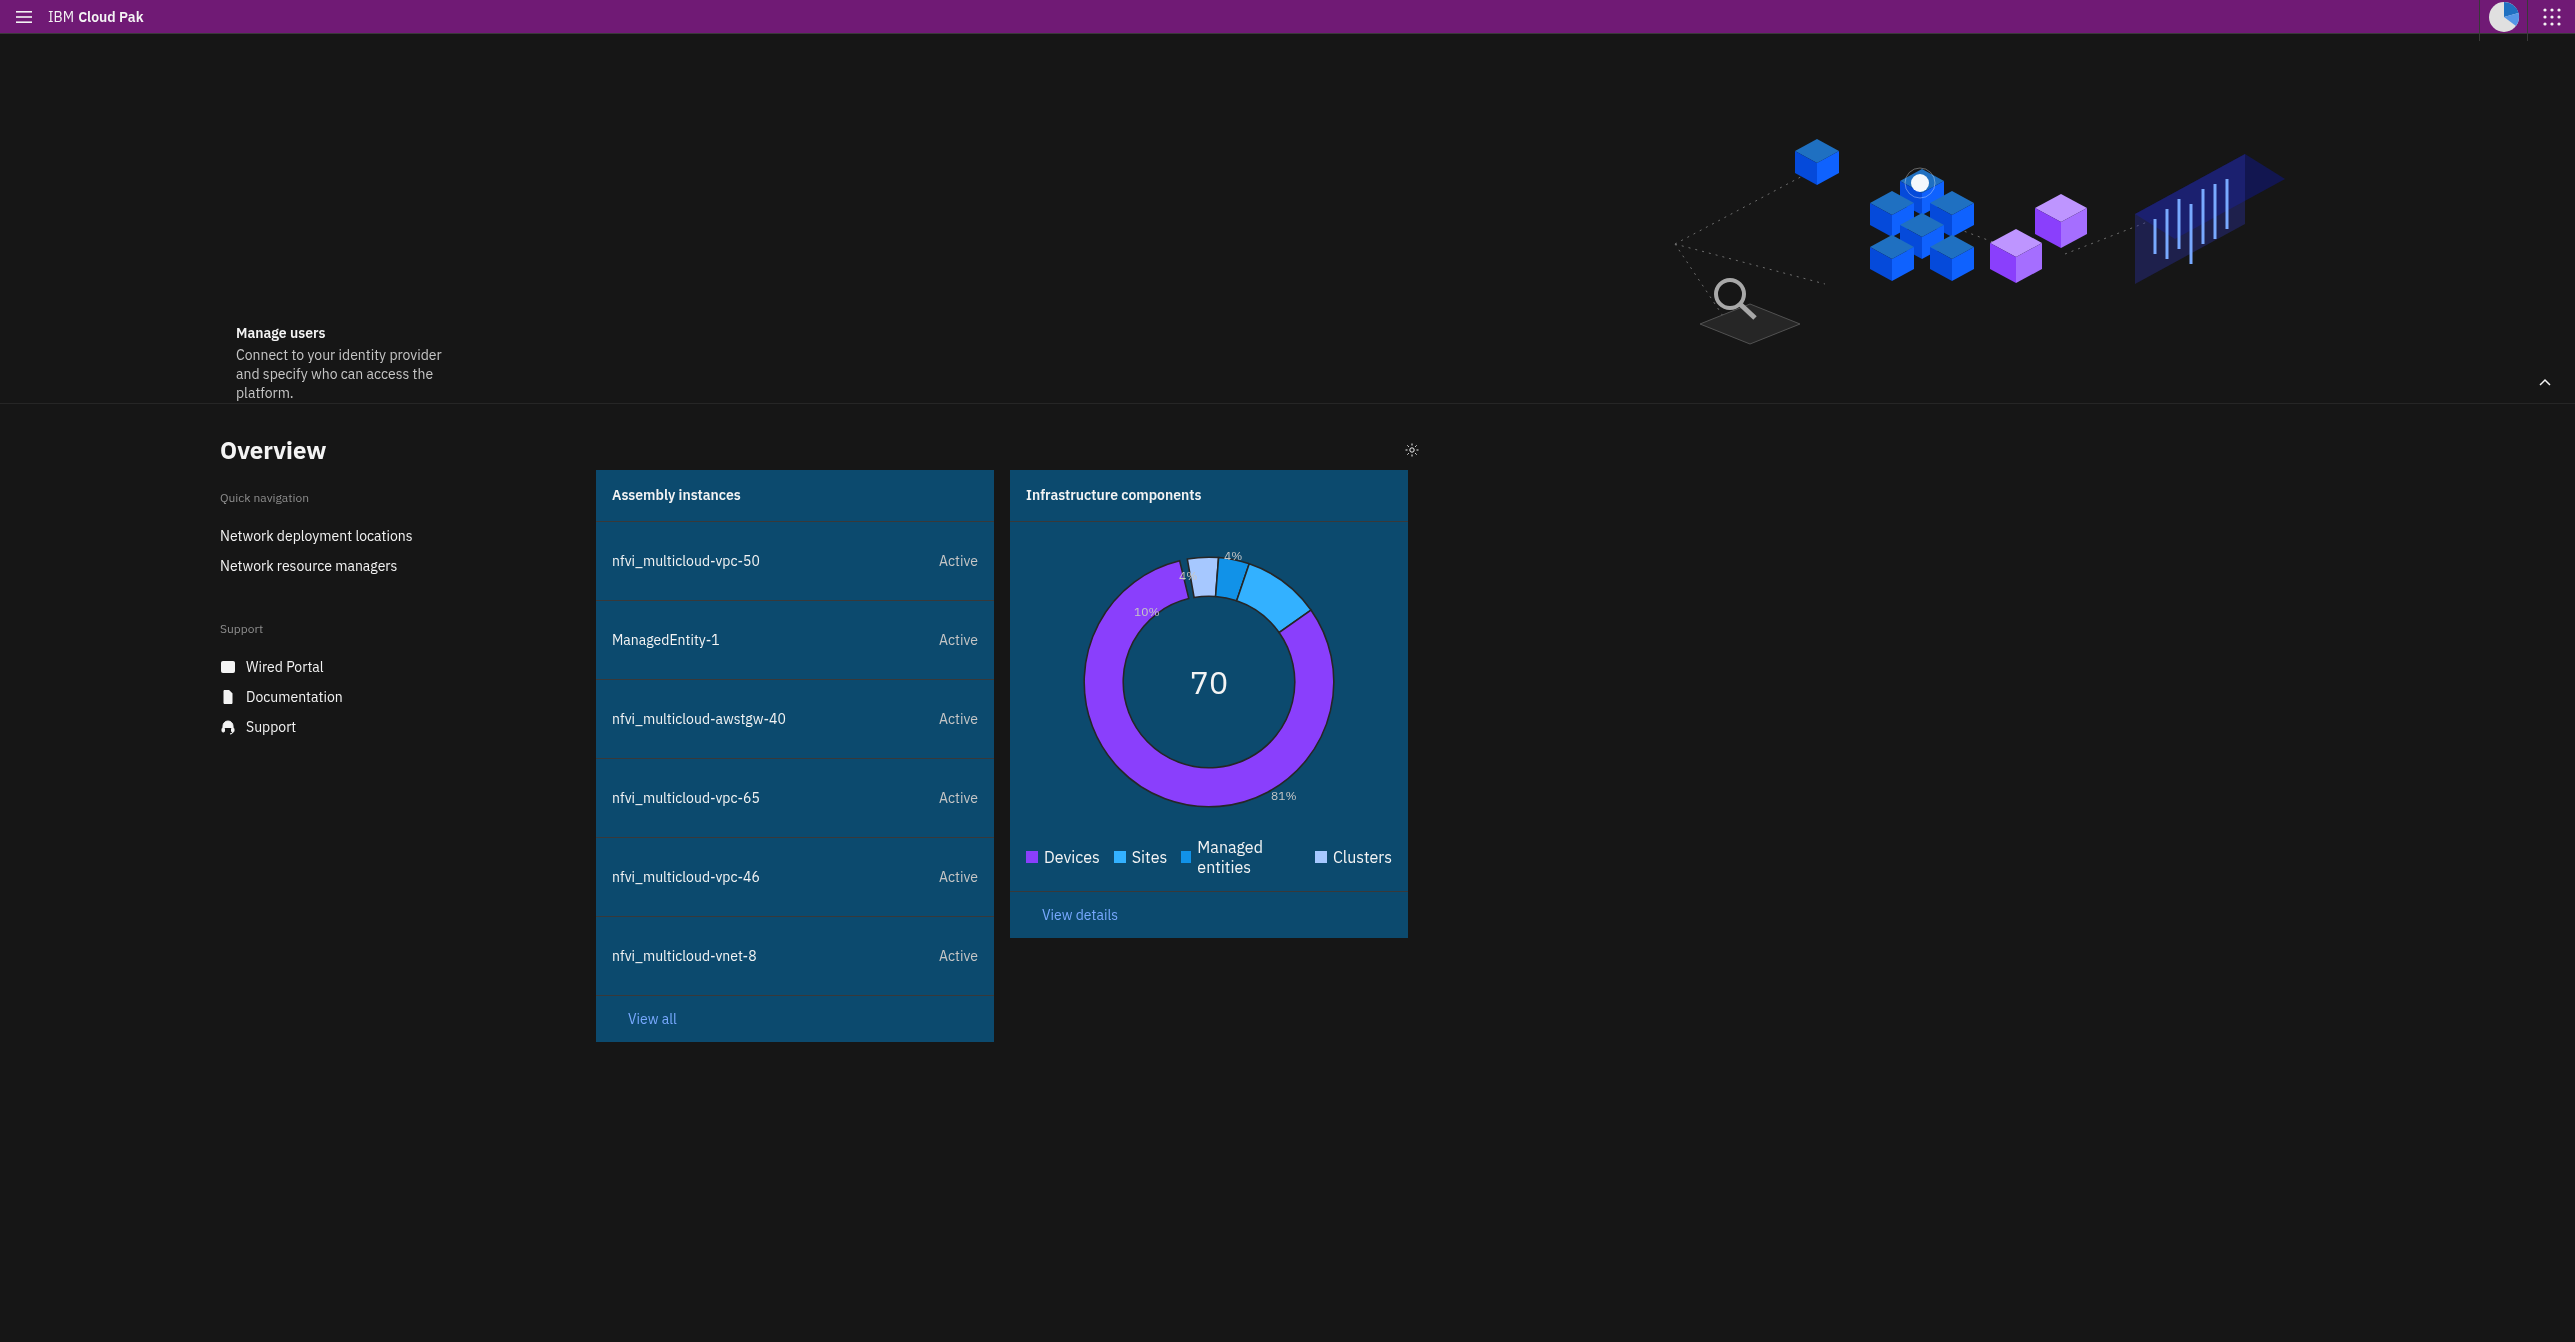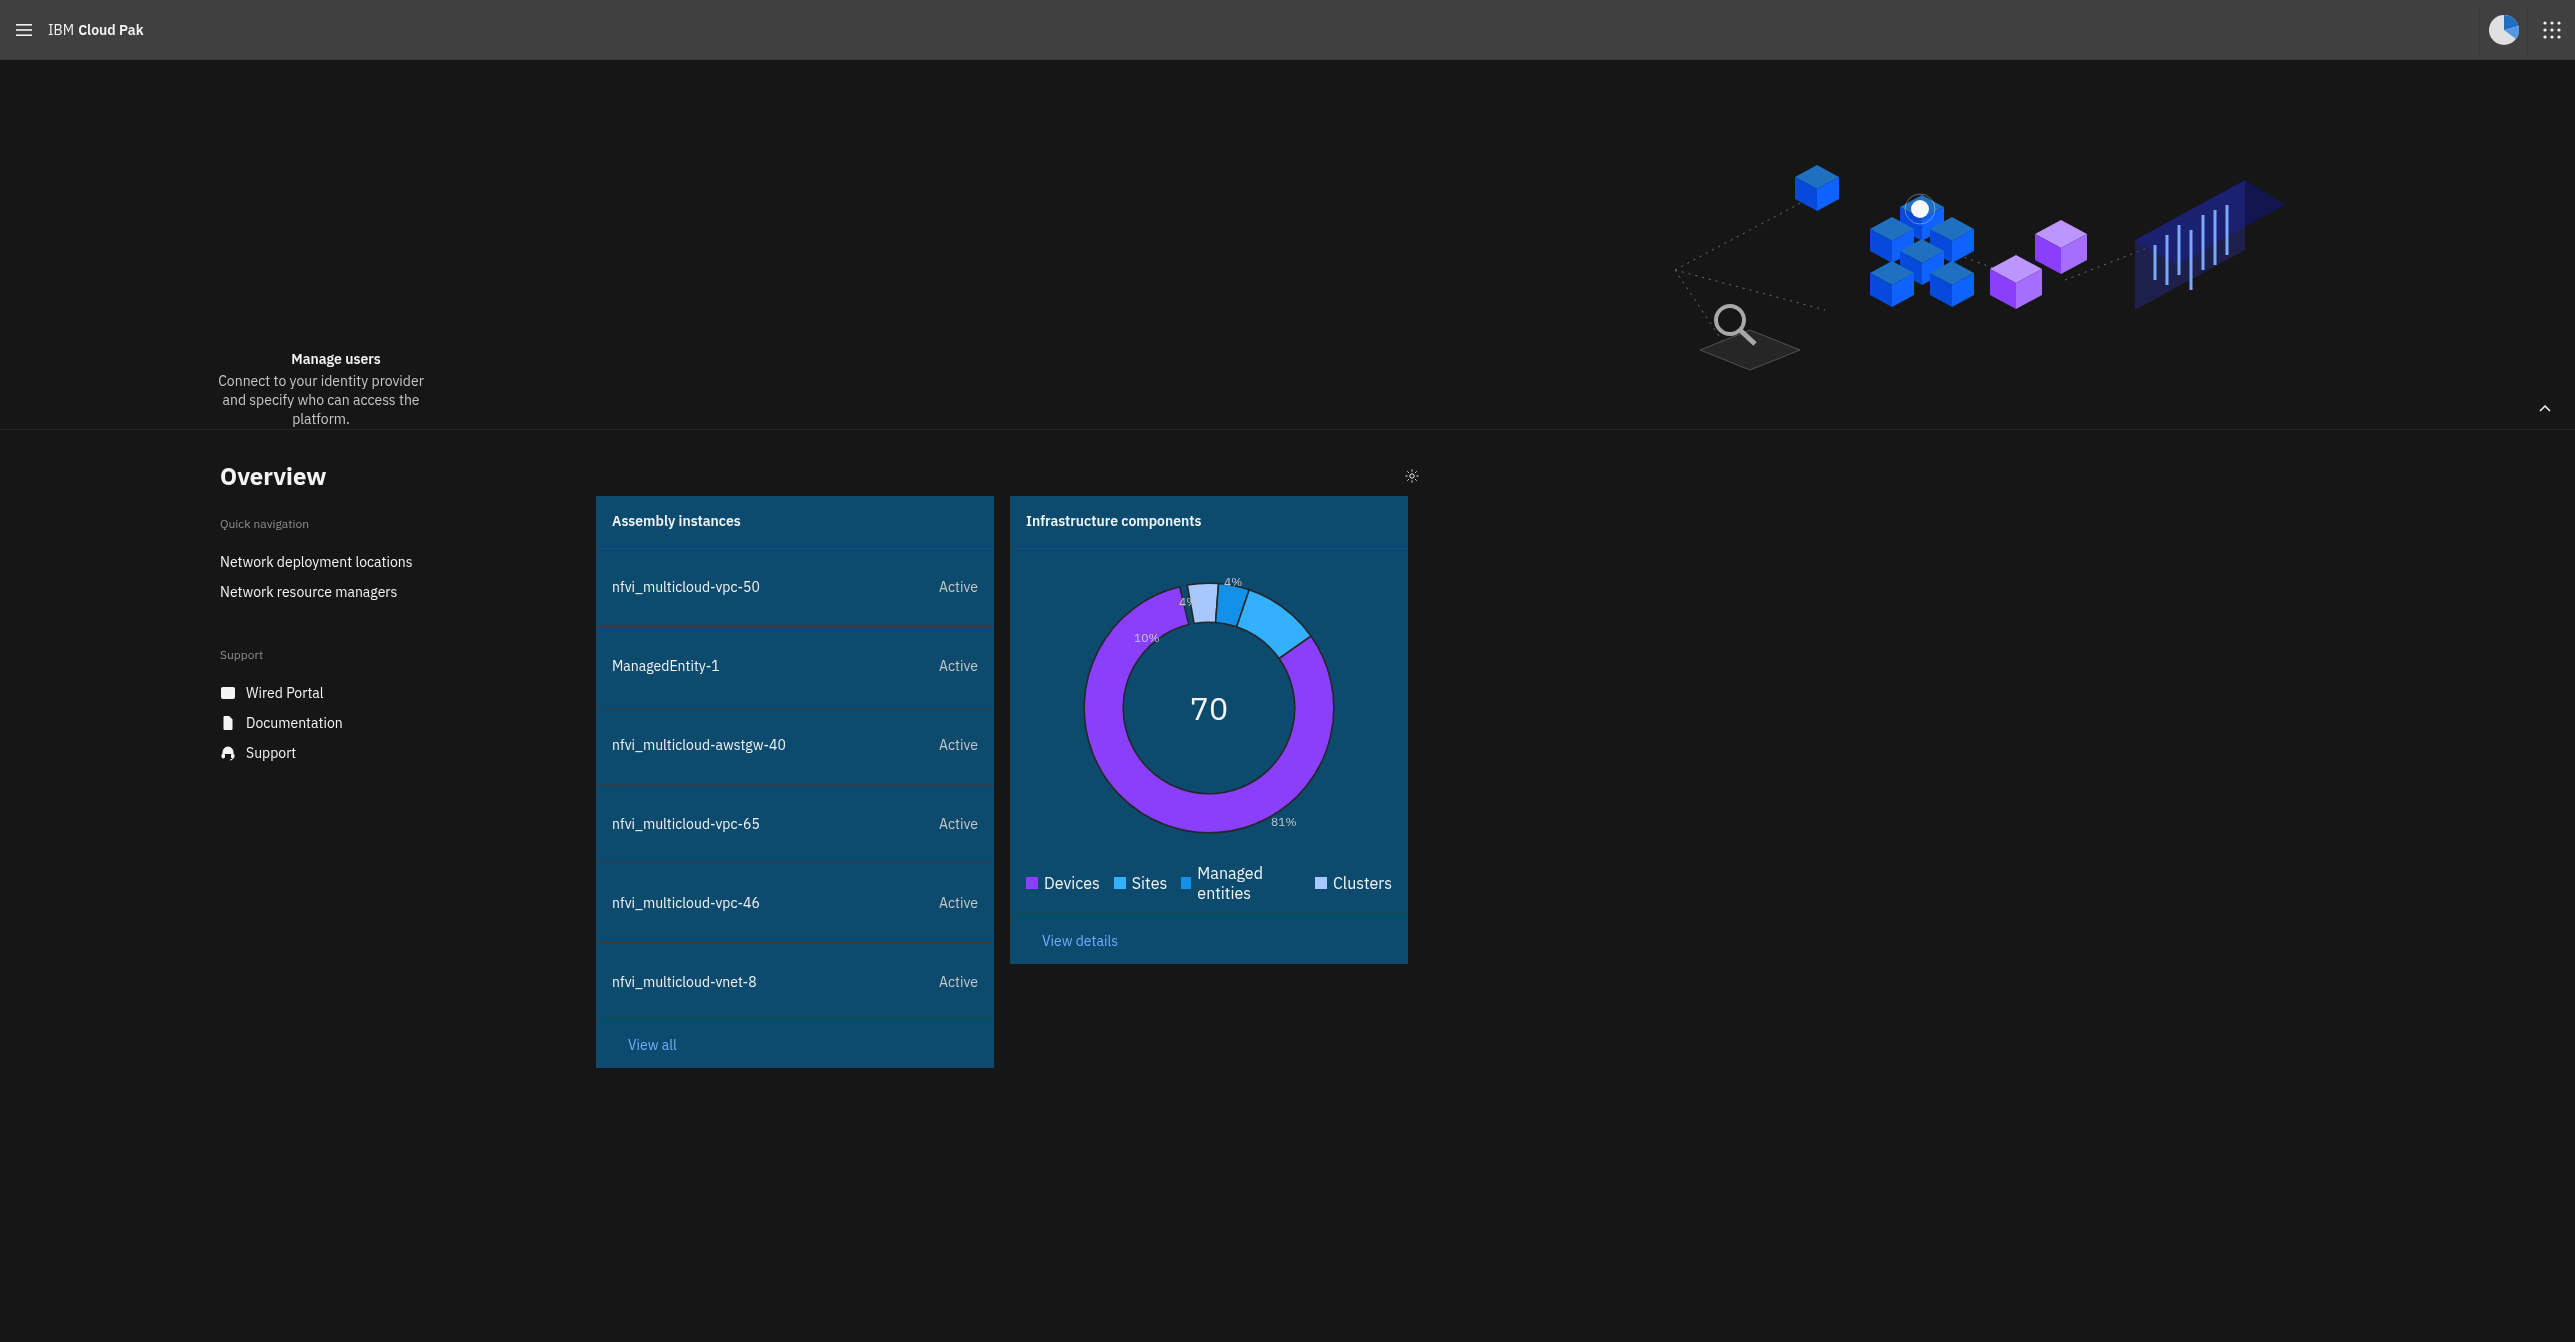--- a/index.html
+++ b/index.html
@@ -6,22 +6,22 @@
   html, body {
     width: 100%; height: 100%;
     background: #161616;
     color: #f4f4f4;
     font-family: "IBM Plex Sans", -apple-system, BlinkMacSystemFont, "Segoe UI", Roboto, Arial, sans-serif;
     font-weight: 400;
     overflow-x: hidden;
   }
   
   .header {
-    height: 60px;
-    background: #404040;
+    height: 34px;
+    background: #701a75;
     border-bottom: 1px solid #393939;
     display: flex;
     align-items: center;
     justify-content: space-between;
     padding: 0 0 0 0;
   }
   .header-left { display:flex; align-items:center; height:100%; }
   .menu-btn {
     width: 48px; height: 48px;
     display:flex; align-items:center; justify-content:center;
@@ -52,24 +52,23 @@
     padding: 48px 0 0 220px;
   }
   .hero-title {
     font-size: 42px;
     font-weight: 400;
     color:#f4f4f4;
     line-height:1.25;
   }
   .hero-card {
     position:absolute;
-    left:216px;
+    left:236px;
     top: 290px;
     width: 240px;
-    text-align: center;
   }
   .hero-card h3 { font-size:14px; font-weight:600; margin-bottom:4px; }
   .hero-card p { font-size:14px; color:#c6c6c6; line-height:1.35; margin-bottom:8px; width:210px; }
   .hero-illus {
     position:absolute;
     right: 260px;
     top: 50px;
     width: 720px;
     height: 280px;
     pointer-events:none;

